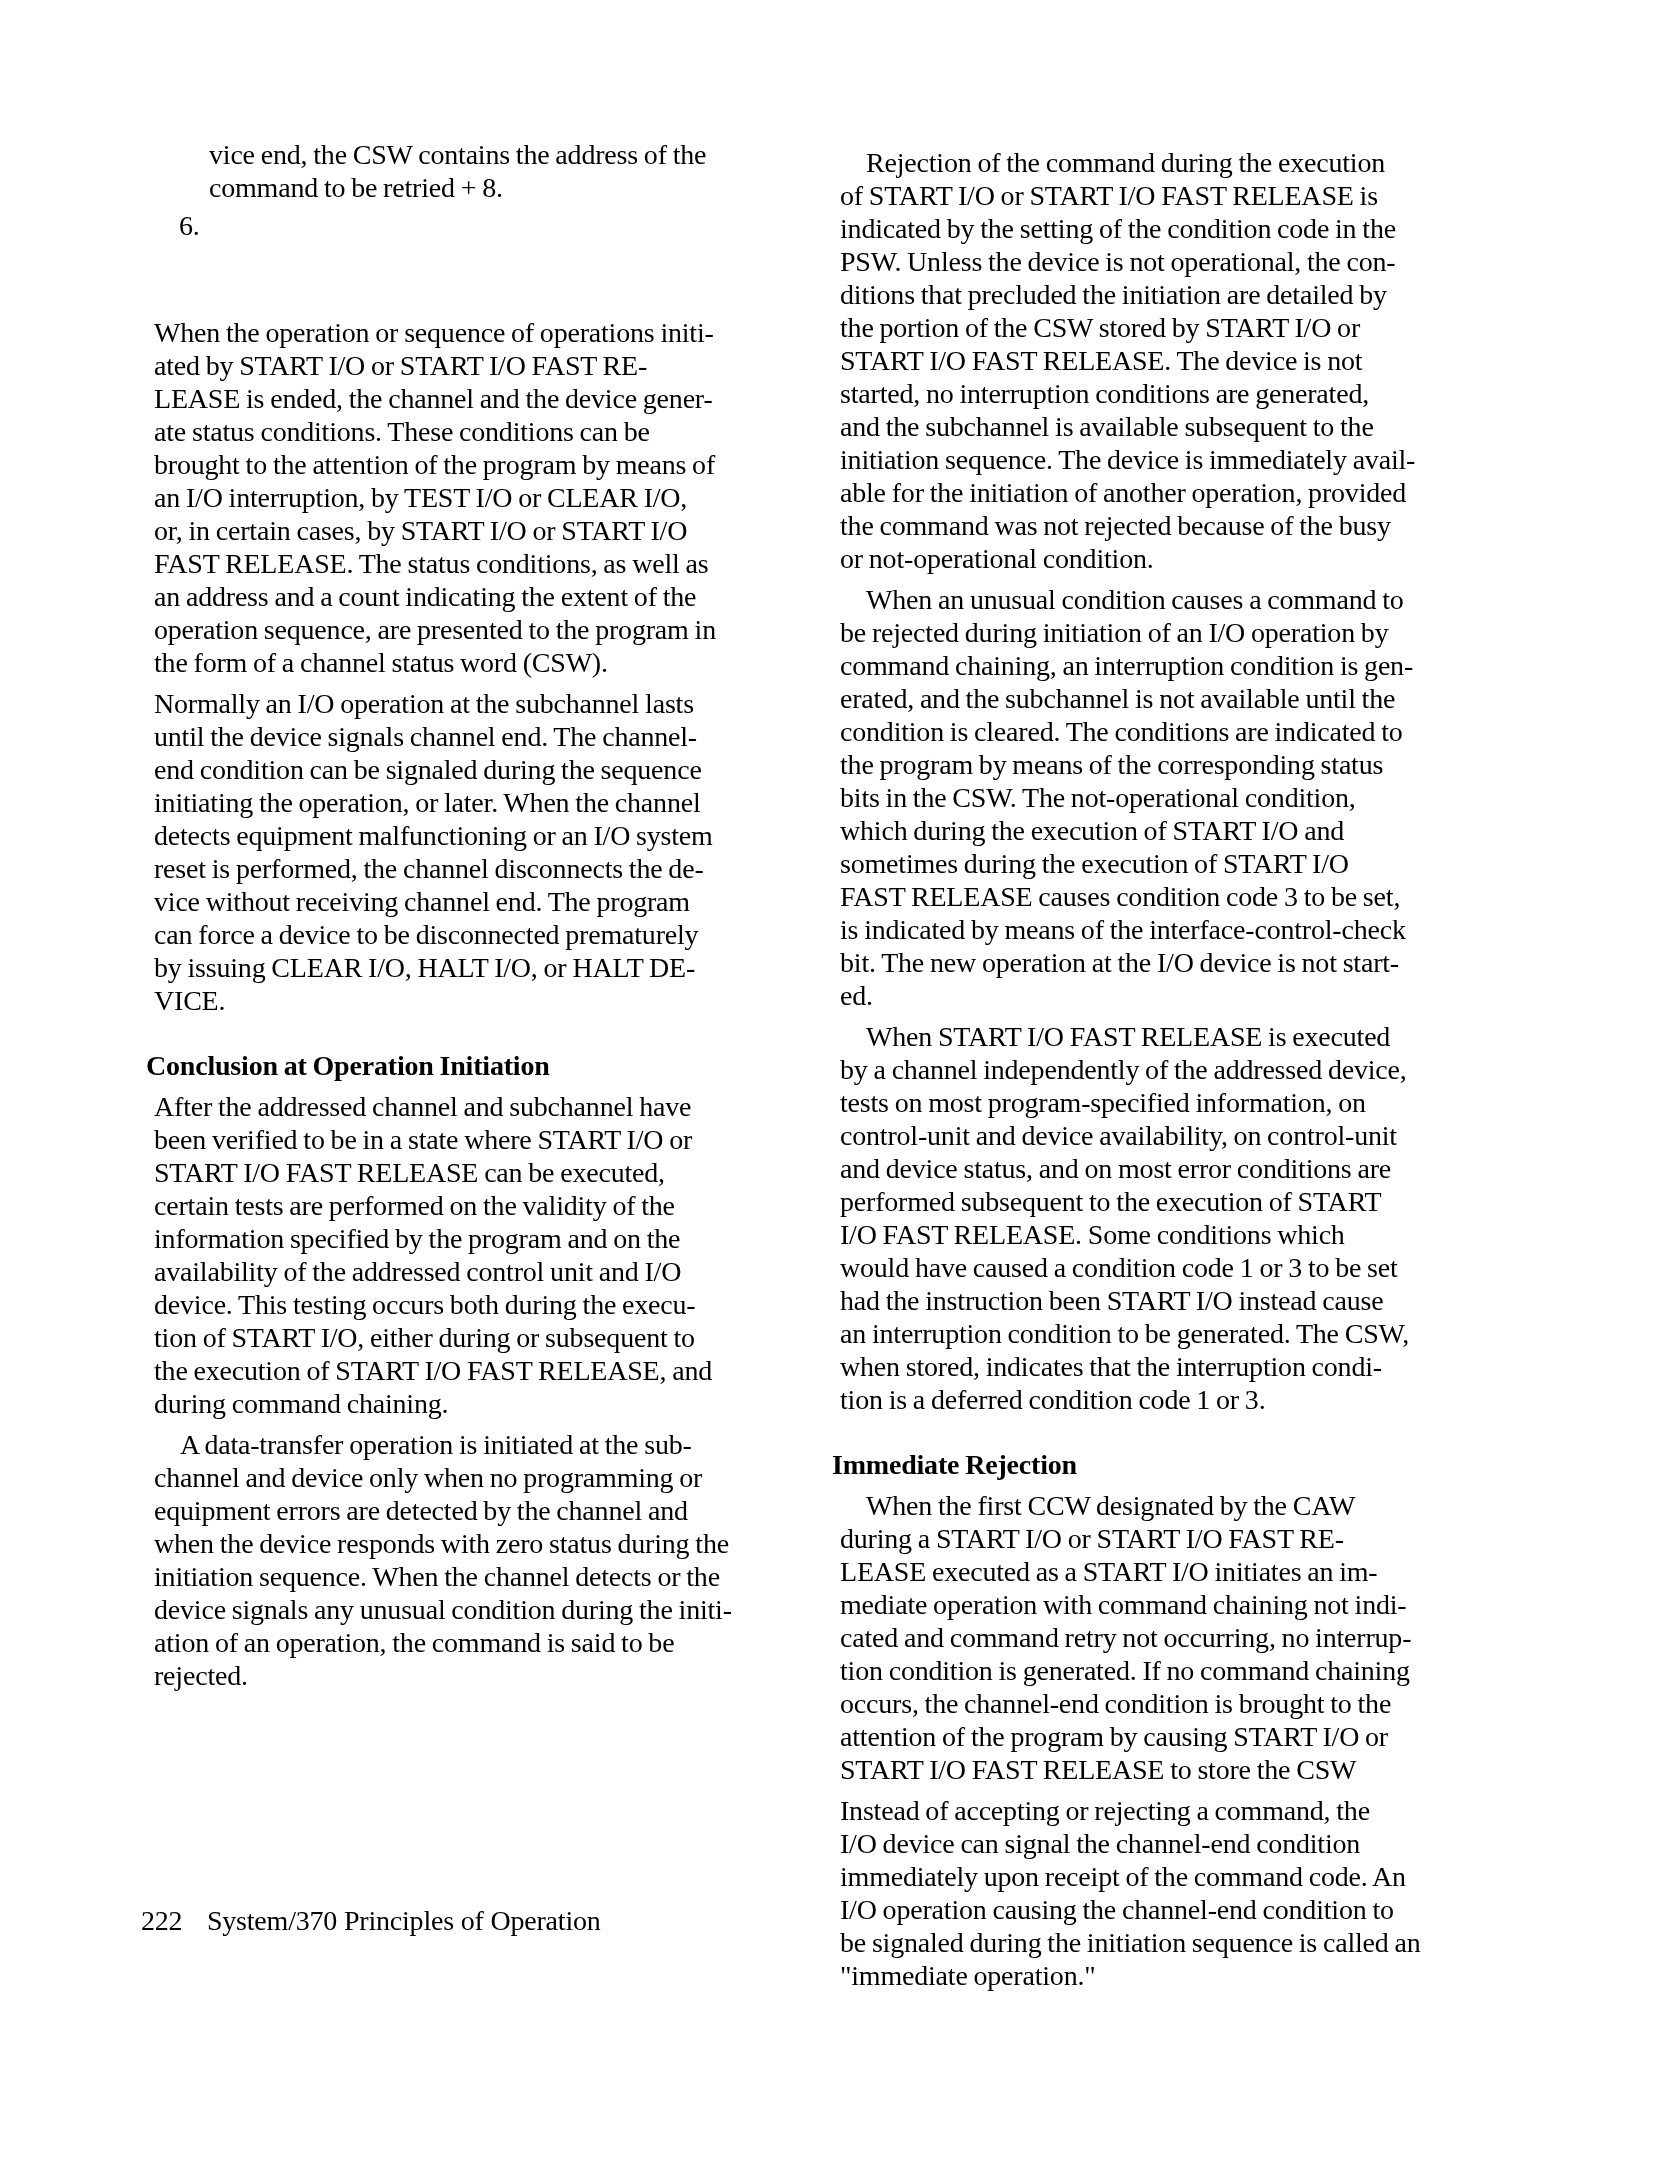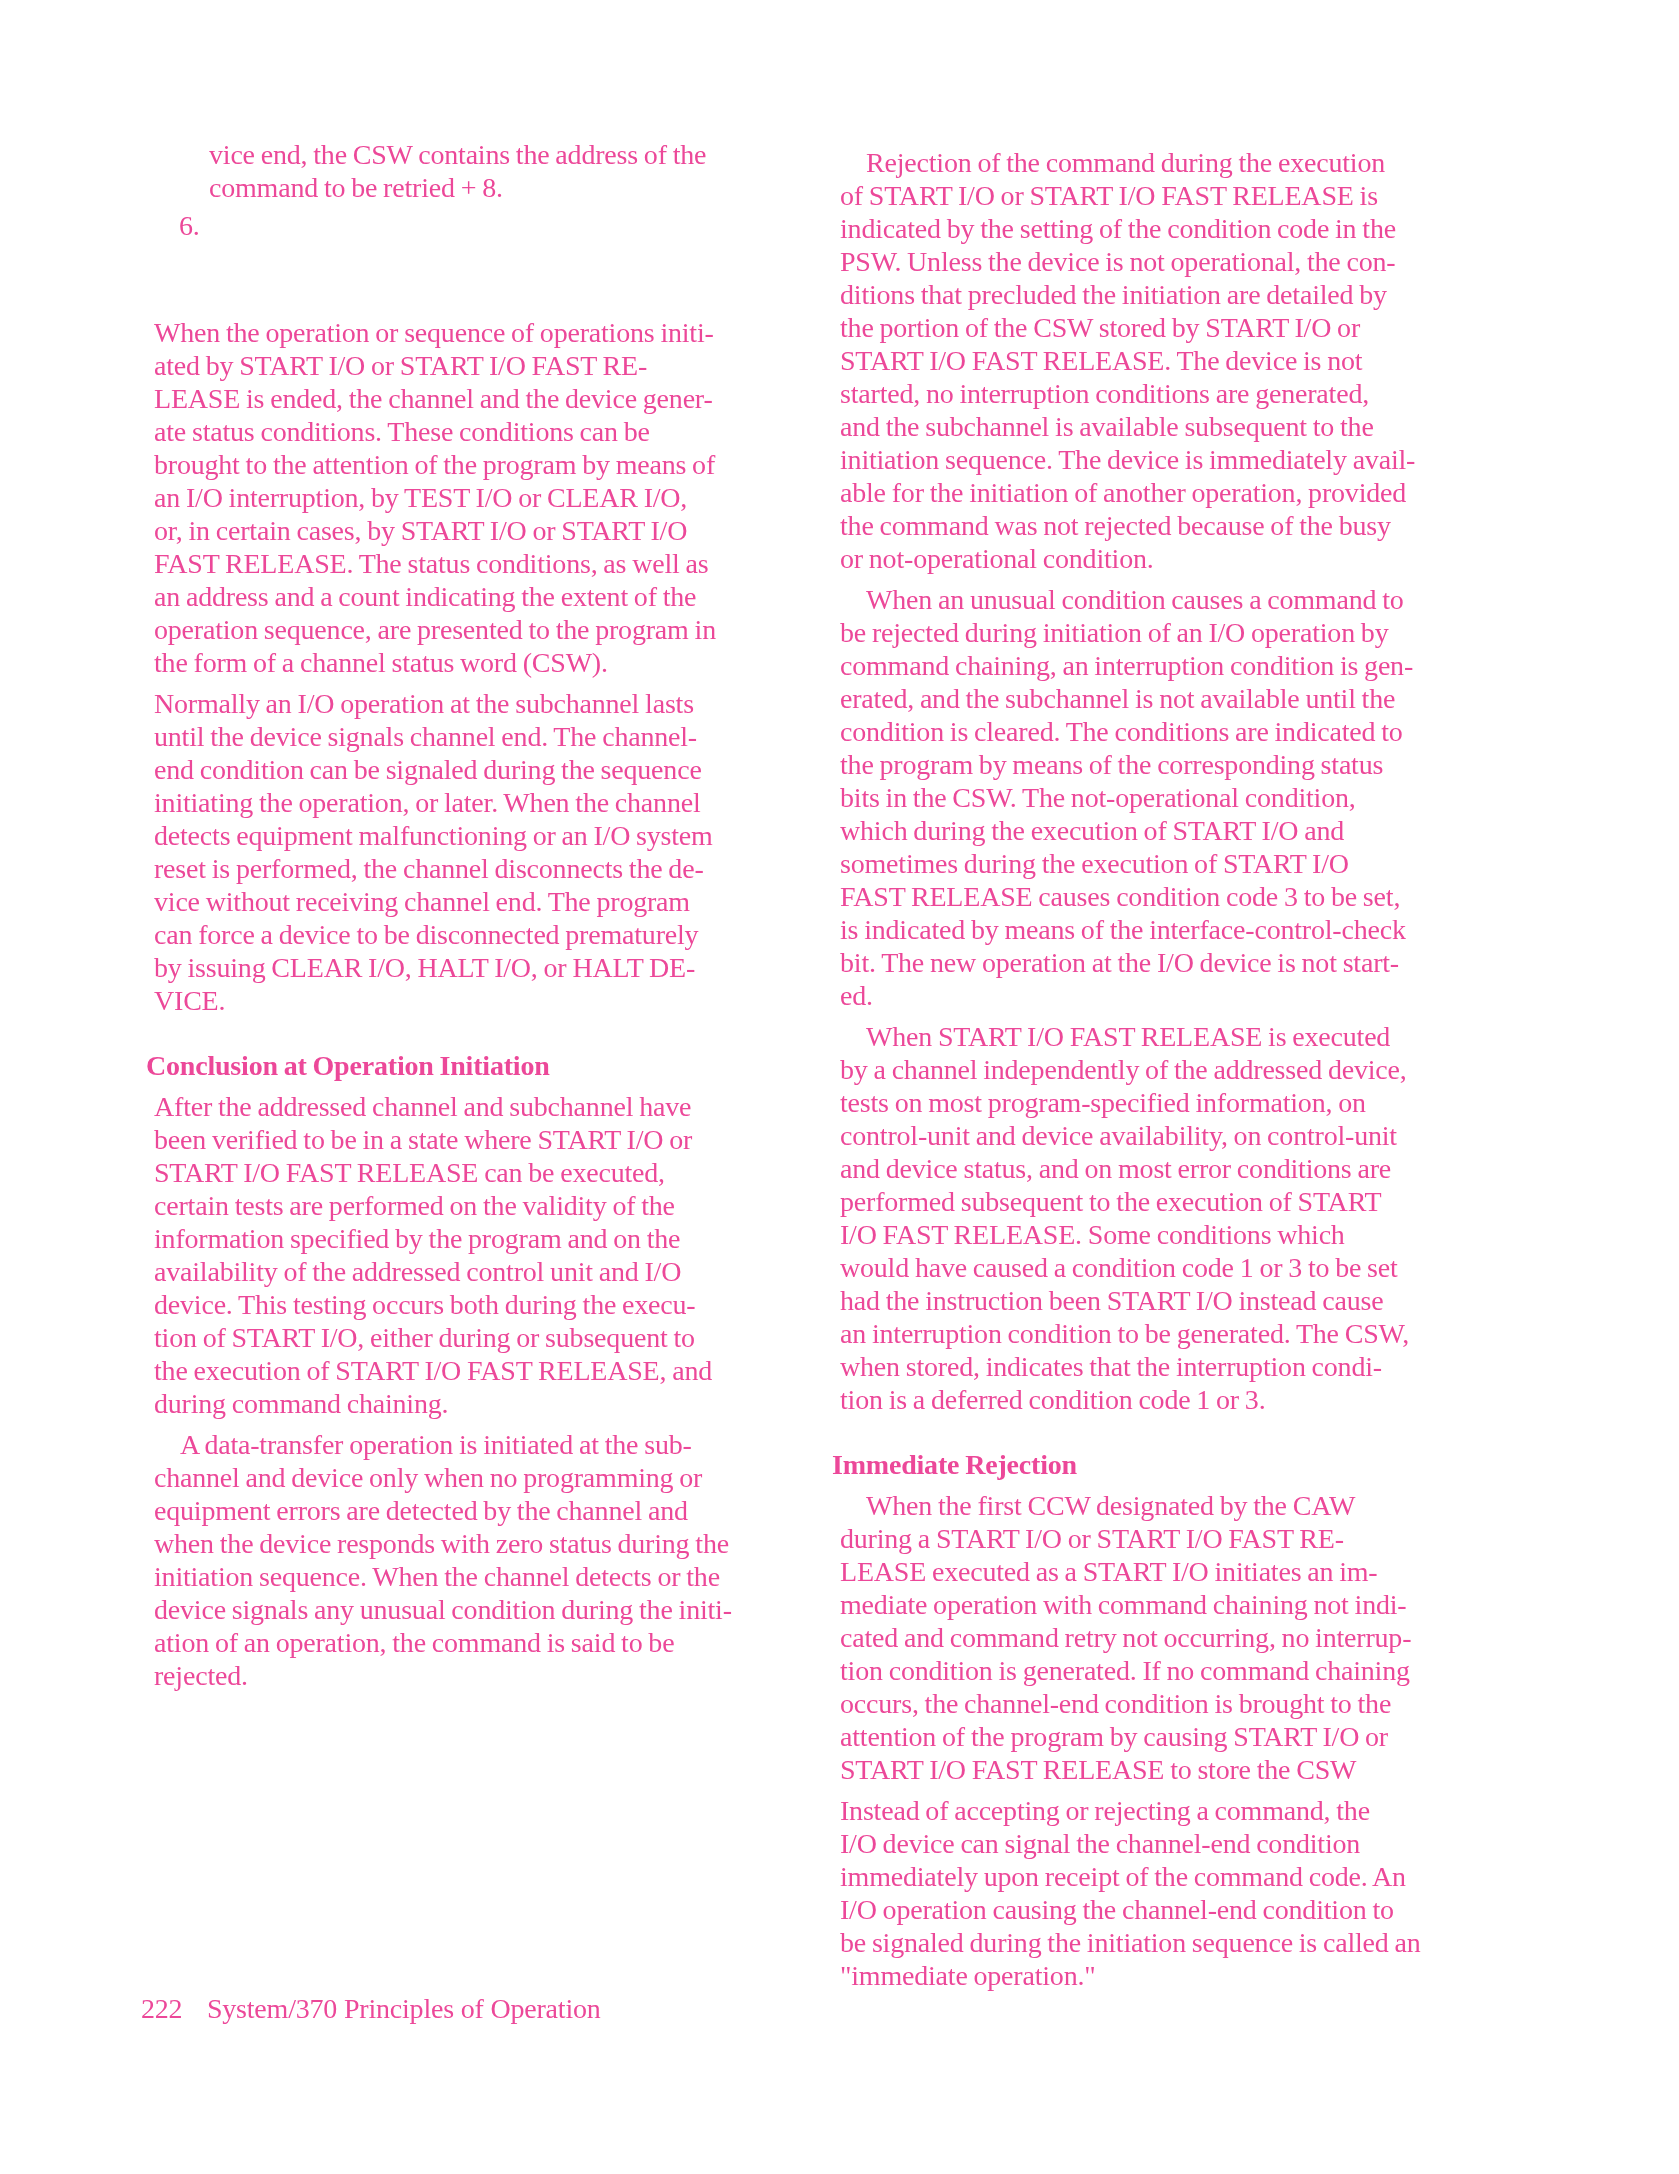--- a/index.html
+++ b/index.html
@@ -1,20 +1,20 @@
 <!DOCTYPE html>
 <html style="font-size:15px"><head>
 <meta charset="utf-8">
 <style>
   html,body { margin:0; padding:0; background:#e8e8e8; }
   .page {
     position:relative;
     width:1680px; height:2174px;
     background:#ffffff;
-    color:#ec4899;
+    color:#000000;
     font-family:"Liberation Serif", serif;
     overflow:hidden;
   }
   .col {
     position:absolute; top:138px;
     font-size:28px; line-height:33px;
     letter-spacing:-0.2px; word-spacing:-0.9px;
   }
   .col-left  { left:146px; width:624px; }
   .col-right { left:832px; width:637px; }
@@ -33,21 +33,21 @@
   .h2 {
     font-size:33px; line-height:38px; font-weight:bold; font-style:italic;
     margin:28px 0 0 0; white-space:pre;
   }
   .h3 {
     font-size:28px; line-height:33px; font-weight:bold;
     margin:32px 0 5.6px 0; white-space:pre;
   }
 
   .footer {
-    position:absolute; left:141px; top:1992px;
+    position:absolute; left:141px; top:1904px;
     font-size:28px; line-height:33px; letter-spacing:-0.2px;text-align:center;
   }
   .footer .book-title { margin-left:24.5px; }
 </style>
 </head>
 <body>
 
 <div class="page">
 
   <div class="col col-left">

